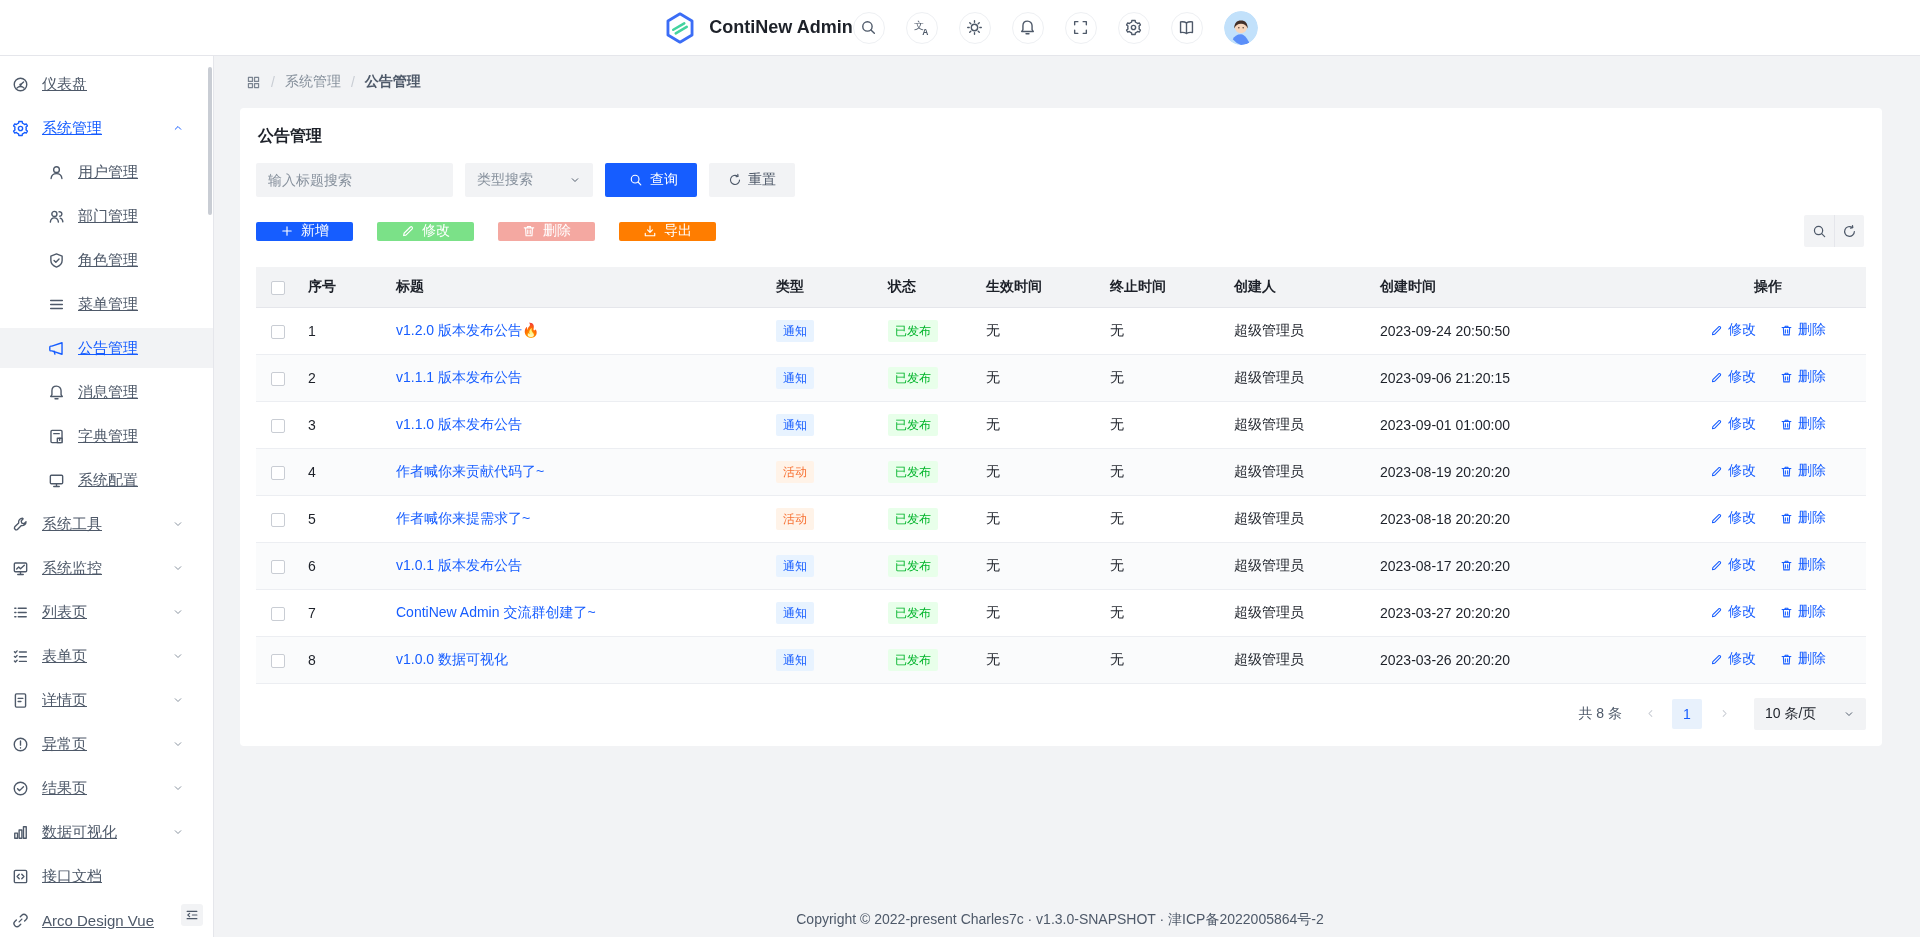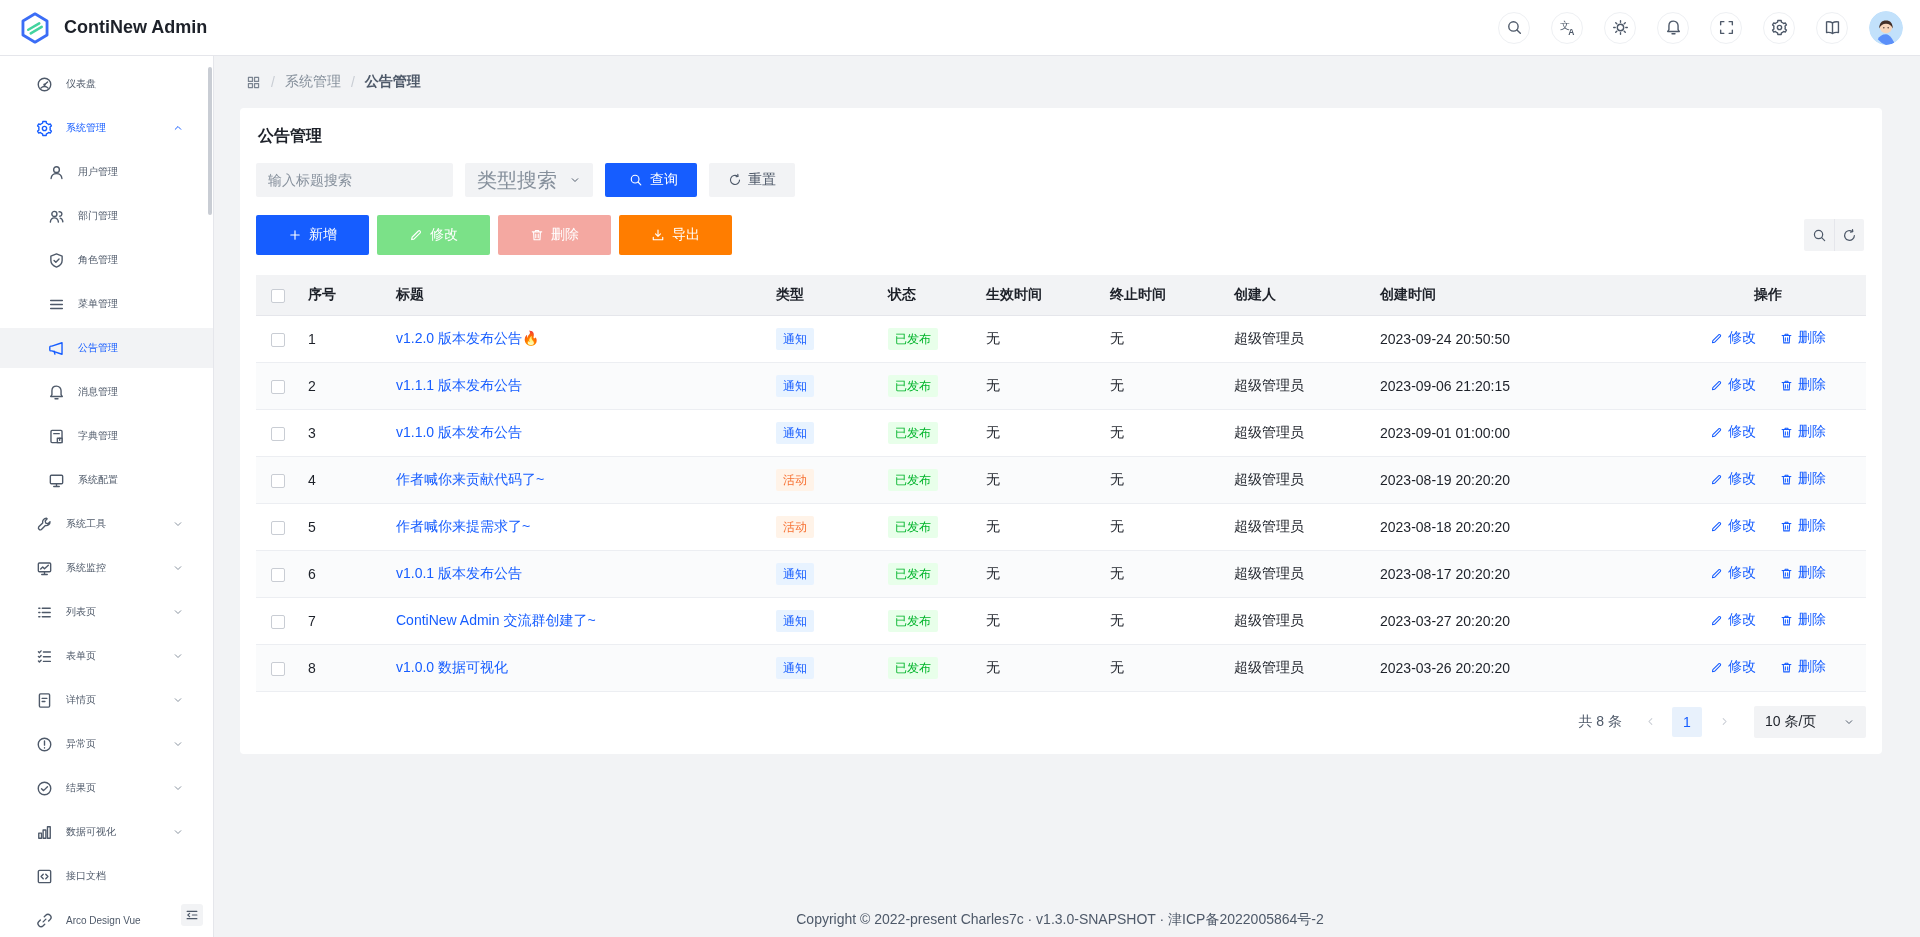--- a/index.html
+++ b/index.html
@@ -11,37 +11,37 @@
   body{
     width:1920px;height:937px;overflow:hidden;background:#fff;
     font-family:"Liberation Sans","DejaVu Sans",sans-serif;color:var(--c-text1,#1d2129);
   }
   .icon{display:inline-flex;align-items:center;justify-content:center;}
   .icon svg{width:100%;height:100%;display:block;}
 
   
   .header{position:fixed;top:0;left:0;right:0;height:56px;background:#fff;
     border-bottom:1px solid var(--c-border);display:flex;align-items:center;
-    justify-content:space-between;padding:0 17px 0 18px;z-index:20;}
+    justify-content:center;padding:0 17px 0 18px;z-index:20;}
   .brand{display:flex;align-items:center;gap:12px;}
   .logo{width:34px;height:34px;display:inline-flex;}
   .app-title{font-size:18px;font-weight:700;color:var(--c-text1);}
   .header-actions{display:flex;align-items:center;gap:21px;}
   .hbtn{width:32px;height:32px;border-radius:50%;border:1px solid #eef0f3;background:#fff;
     color:var(--c-text2);display:flex;align-items:center;justify-content:center;cursor:pointer;padding:0;}
   .hbtn .icon{width:17px;height:17px;}
   .avatar-btn{width:34px;height:34px;border:none;overflow:hidden;padding:0;}
   .avatar-btn svg{width:34px;height:34px;}
 
   
   .sidebar{position:fixed;top:56px;left:0;bottom:0;width:214px;background:#fff;
     border-right:1px solid var(--c-border);padding-top:8px;z-index:10;}
   .menu{list-style:none;margin:0;padding:0;}
   .menu-item{height:40px;margin-bottom:4px;display:flex;align-items:center;
-    padding:0 16px 0 36px;font-size:10px;color:var(--c-text2);cursor:pointer;white-space:nowrap;}
+    padding:0 16px 0 12px;font-size:15px;color:var(--c-text2);cursor:pointer;white-space:nowrap;text-decoration:underline;}
   .menu-item .icon{width:17px;height:17px;margin-right:13px;flex:none;}
   .menu-item.sub{padding-left:48px;}
   .menu-item .label{flex:1;overflow:hidden;}
   .menu-item .chev{width:12px;height:12px;margin-left:auto;color:var(--c-text3);flex:none;}
   .menu-item.active{background:var(--c-fill2);color:var(--c-primary);}
   .menu-item.parent-active{color:var(--c-primary);}
   .menu-item.parent-active .chev{color:var(--c-primary);}
   .sidebar-scrollthumb{position:absolute;right:1px;top:11px;width:4px;height:148px;
     background:#c9cdd4;border-radius:2px;}
   .collapse-btn{position:absolute;right:10px;bottom:11px;width:22px;height:22px;border:none;
@@ -60,32 +60,32 @@
   .breadcrumb .bc-last{color:var(--c-text2);font-weight:600;cursor:default;}
 
   .card{background:#fff;border-radius:4px;padding:16px;}
   .card-title{font-size:16px;font-weight:600;color:var(--c-text1);margin:2px 0 16px 2px;}
 
   .filter-row{display:flex;align-items:center;gap:12px;margin-bottom:18px;}
   .input{width:197px;height:34px;border:none;background:var(--c-fill2);border-radius:2px;
     padding:0 12px;font-size:14px;font-family:inherit;color:var(--c-text1);outline:none;}
   .input::placeholder{color:var(--c-text3);}
   .select{width:128px;height:34px;background:var(--c-fill2);border-radius:2px;display:flex;
-    align-items:center;justify-content:space-between;padding:0 12px;font-size:20px;
+    align-items:center;justify-content:space-between;padding:0 12px;font-size:14px;
     color:var(--c-text3);cursor:pointer;text-align:right;}
   .select .icon{width:12px;height:12px;color:var(--c-text2);}
   .btn{display:inline-flex;align-items:center;justify-content:center;gap:7px;height:34px;
     padding:0 19px;border:none;border-radius:2px;font-size:14px;color:#fff;cursor:pointer;
     font-family:inherit;white-space:nowrap;}
   .btn .icon{width:14px;height:14px;}
   .btn-primary{background:var(--c-primary);padding-left:24px;}
   .btn-secondary{background:var(--c-fill2);color:var(--c-text2);gap:6px;}
 
   .action-row{display:flex;align-items:center;margin-bottom:20px;}
-  .action-row .btn{height:40px;padding:0 32px;margin-right:8px;}
+  .action-row .btn{height:19px;padding:0 24px;margin-right:24px;}
   .btn-edit{background:var(--c-edit_green,#7be188);}
   .btn-delete{background:var(--c-delete_red,#f4a8a1);}
   .btn-export{background:var(--c-export_orange,#ff7d00);}
   .toolbar-group{margin-left:auto;margin-right:2px;display:flex;height:32px;
     background:var(--c-fill2);border-radius:2px;overflow:hidden;}
   .toolbar-group button{width:30px;height:32px;border:none;background:transparent;
     color:var(--c-text2);display:flex;align-items:center;justify-content:center;cursor:pointer;padding:0;}
   .toolbar-group button + button{border-left:1px solid var(--c-border);}
   .toolbar-group .icon{width:15px;height:15px;}
 

